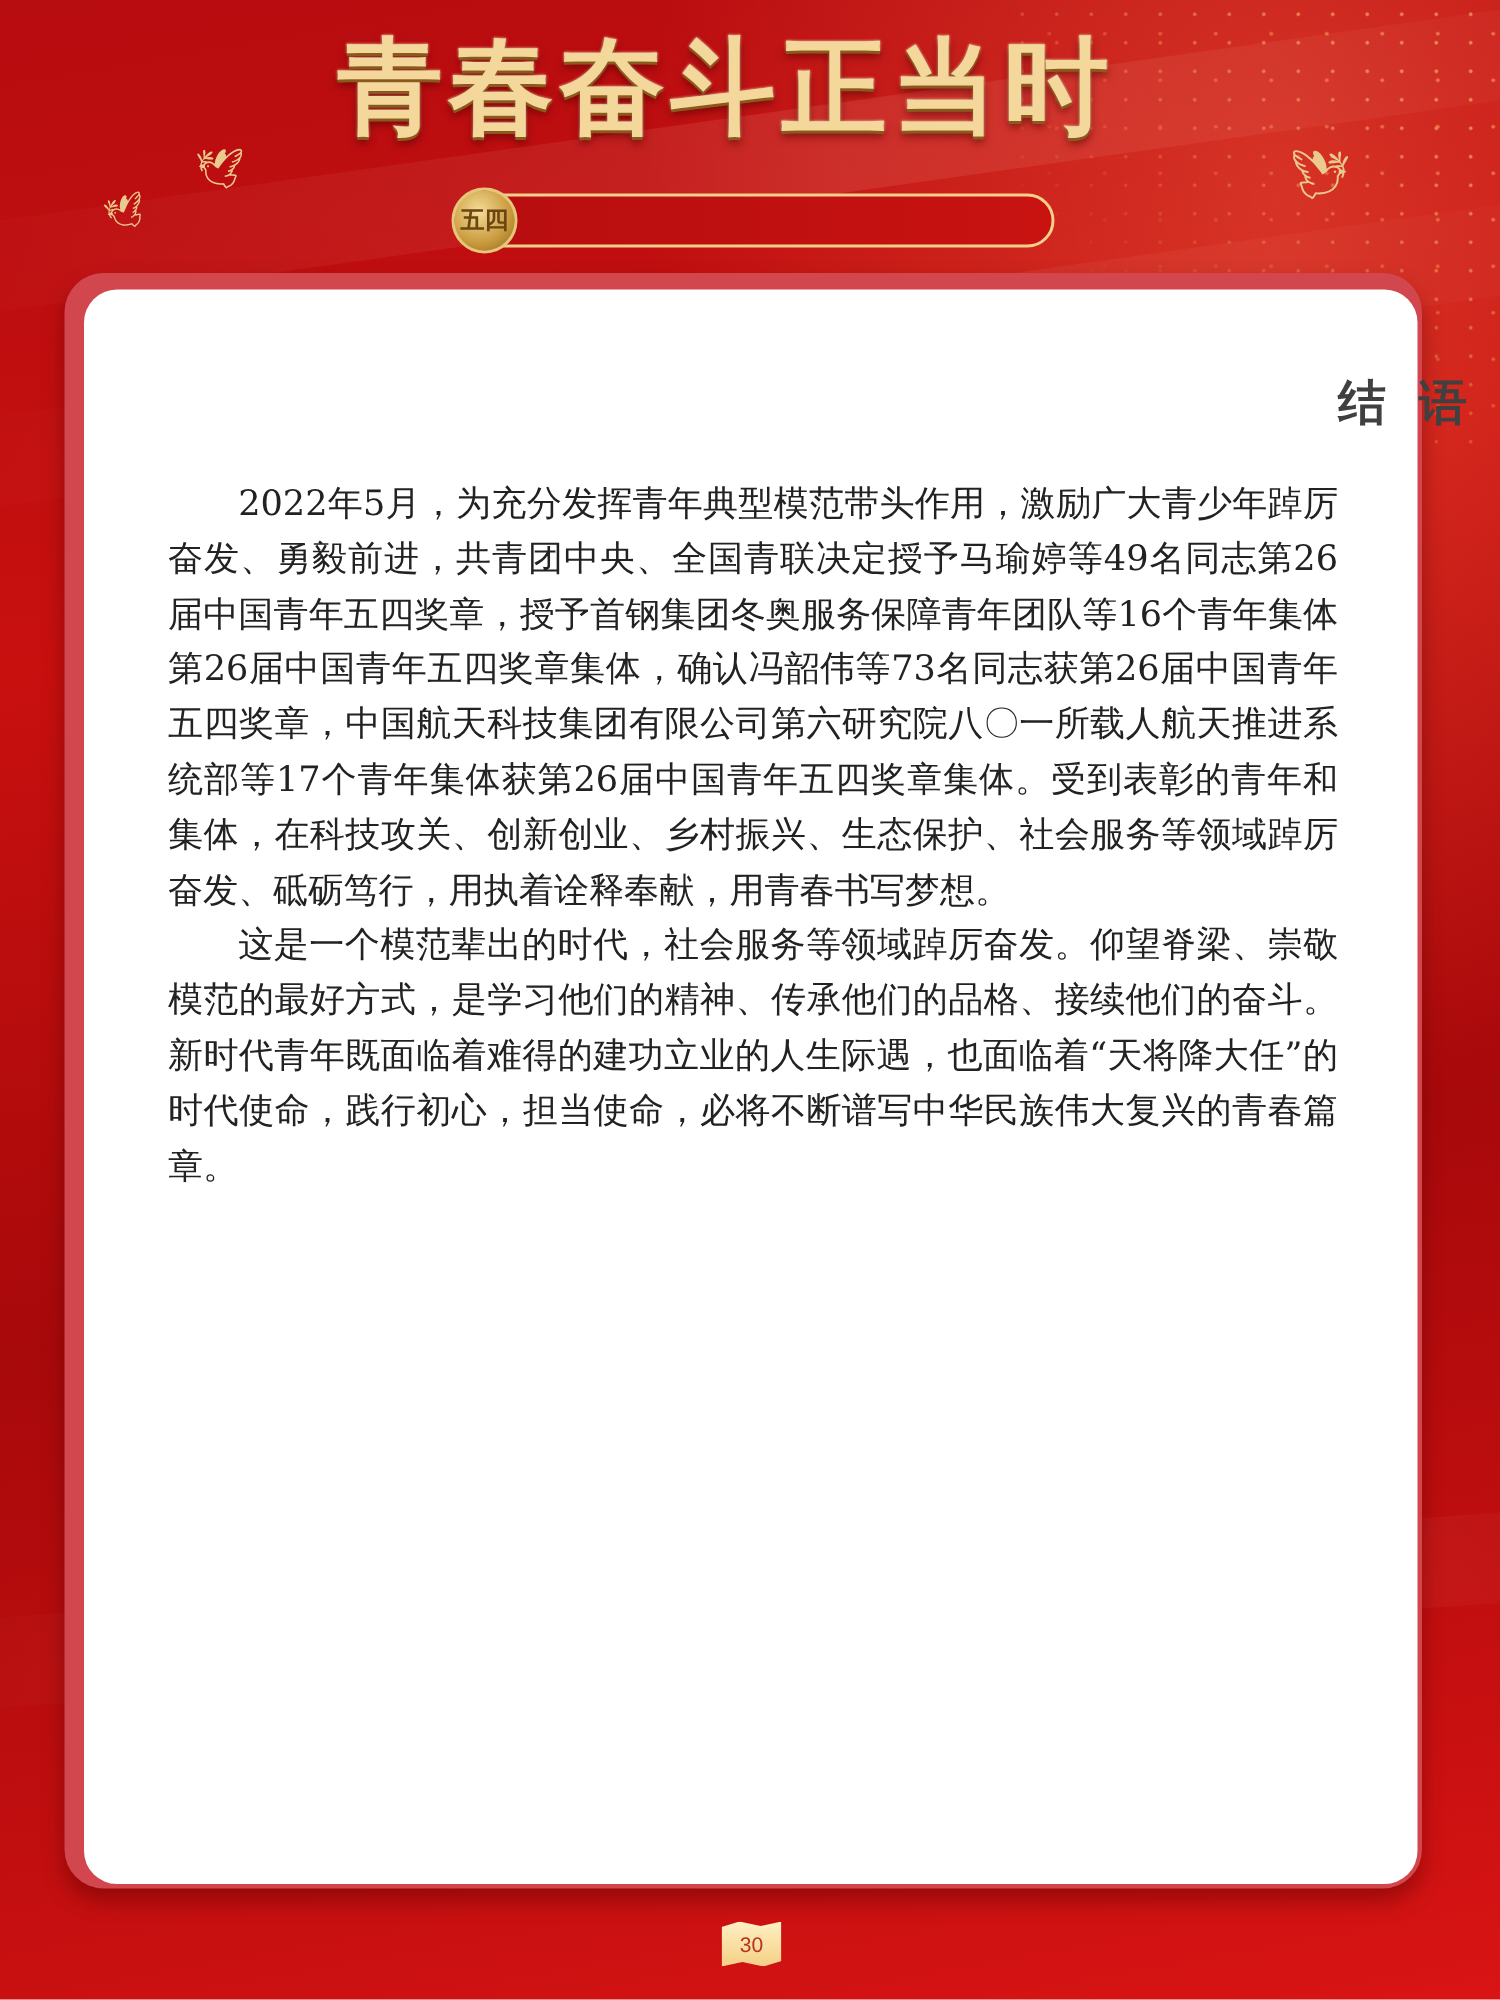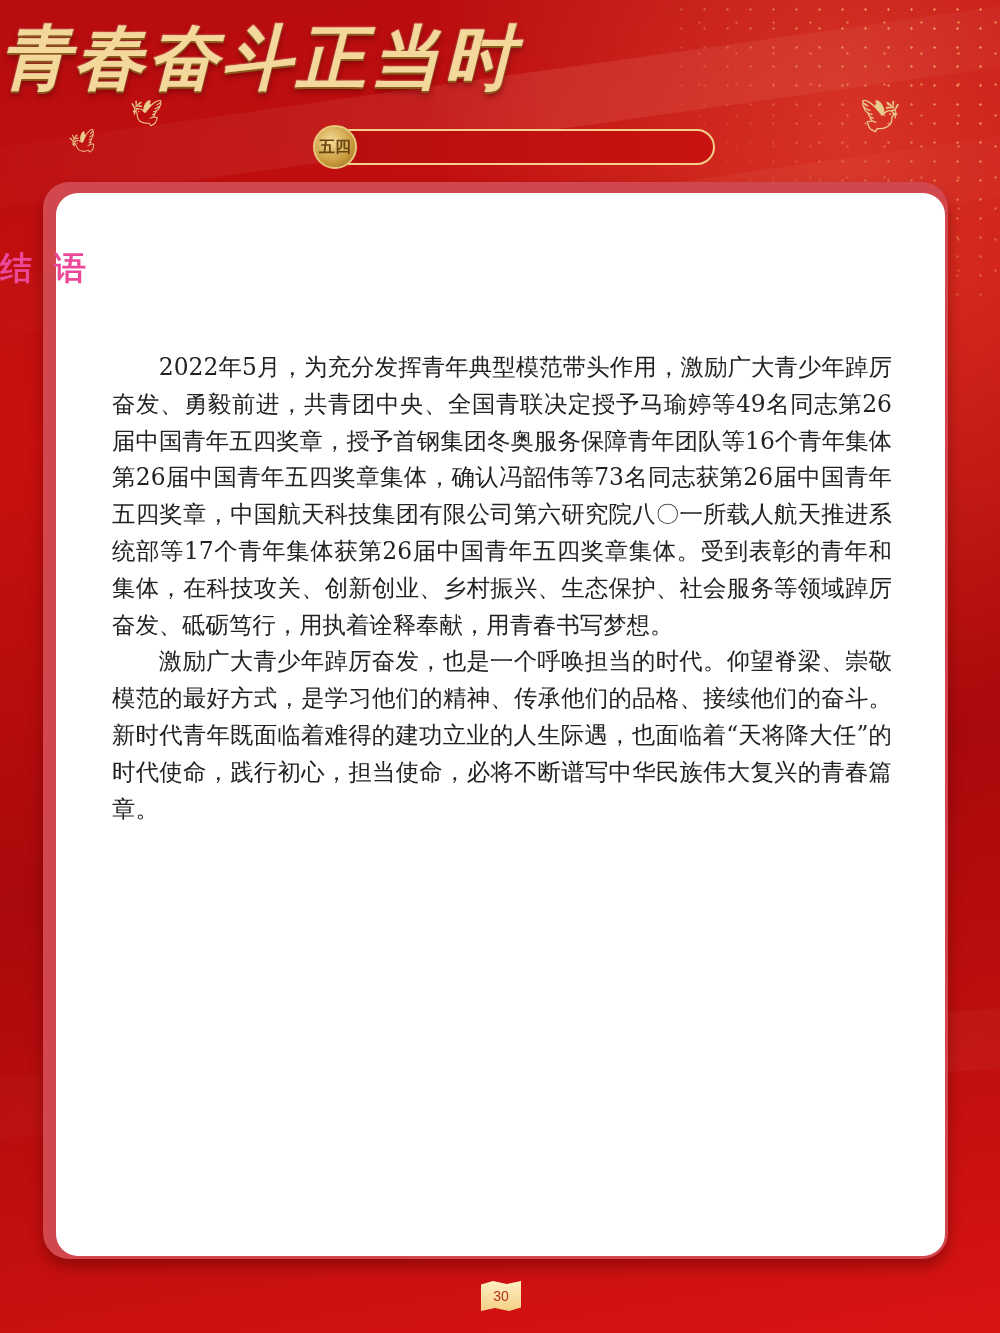--- a/index.html
+++ b/index.html
@@ -11,39 +11,39 @@
   }
   .streak{position:absolute;left:-100px;width:1300px;height:60px;transform:rotate(-8deg);
     background:linear-gradient(90deg,rgba(255,255,255,0) 0%,rgba(255,200,180,0.12) 50%,rgba(255,255,255,0) 100%);}
   .sparkles{position:absolute;right:0;top:0;width:330px;height:300px;
     background-image:
       radial-gradient(circle,#ffd27a 1px,transparent 1.5px),
       radial-gradient(circle,#ffb060 1px,transparent 1.5px);
     background-size:23px 19px,37px 31px;background-position:0 0,11px 7px;opacity:0.55;
     -webkit-mask-image:linear-gradient(225deg,#000 20%,transparent 75%);
             mask-image:linear-gradient(225deg,#000 20%,transparent 75%);}
-  .header-title{position:absolute;top:12px;left:0;width:968px;
+  .header-title{position:absolute;top:12px;left:0;width:968px;text-align:center;
     font-size:70px;font-weight:bold;letter-spacing:4px;
-    color:#f3d79b;font-style:italic;
+    color:#f3d79b;
     text-shadow:0 2px 0 #8a5a1c,0 4px 6px rgba(80,0,0,0.6),0 0 2px #fff2cc;}
   .subtitle-pill{position:absolute;top:129px;left:305px;width:398px;height:36px;
     border:2px solid #f2cf8a;border-radius:20px;box-sizing:border-box;
-    background:linear-gradient(90deg,#b70d0f,#c81311);margin-left:12px;}
+    background:linear-gradient(90deg,#b70d0f,#c81311);}
   .subtitle-text{position:absolute;left:50px;top:4px;font-size:20px;font-weight:bold;color:#fbe7bd;letter-spacing:1px;white-space:nowrap;}
   .badge{position:absolute;left:-6px;top:-6px;width:44px;height:44px;border-radius:50%;
     background:radial-gradient(circle at 40% 35%,#f6dd98,#c89a3d 60%,#8d6420);
     border:2px solid #e8c679;box-sizing:border-box;display:flex;align-items:center;justify-content:center;
     color:#6b4512;font-size:16px;font-weight:bold;}
   .dove{position:absolute;color:#eacb8e;font-size:26px;line-height:1;}
   .card-outer{position:absolute;left:43px;top:182px;width:905px;height:1077px;border-radius:26px;
     background:#d2474d;box-shadow:0 8px 14px rgba(90,0,0,0.45);}
   .card{position:absolute;left:56px;top:193px;width:889px;height:1063px;border-radius:22px;background:#ffffff;}
-  .title{position:absolute;top:247px;left:0;width:1000px;text-align:left;font-family:"DejaVu Sans","Liberation Sans",sans-serif;
-    font-size:32px;font-weight:bold;color:#ec4899;letter-spacing:22px;}
-  .body{position:absolute;left:112px;top:317px;width:780px;font-size:23.4px;line-height:36.8px;color:#222;text-align:justify;margin-top:32px;}
+  .title{position:absolute;top:247px;left:0;width:1000px;text-align:right;font-family:"DejaVu Sans","Liberation Sans",sans-serif;
+    font-size:32px;font-weight:bold;color:#404040;letter-spacing:22px;}
+  .body{position:absolute;left:112px;top:317px;width:780px;font-size:23.4px;line-height:36.8px;color:#222;text-align:justify;}
   .body p{margin:0;text-indent:2em;}
   .page-flag{position:absolute;left:481px;top:1281px;width:40px;height:30px;
     background:linear-gradient(180deg,#fff0c4,#f5cf85);
     clip-path:polygon(0 12%,30% 0,65% 10%,100% 0,100% 88%,70% 100%,35% 90%,0 100%);
     display:flex;align-items:center;justify-content:center;
     font-family:"Liberation Sans","DejaVu Sans",sans-serif;font-size:14px;color:#b8321f;}
 </style>
 </head>
 <body>
 
@@ -62,18 +62,18 @@
   <div class="badge">五四</div>
 </div>
 
 <div class="card-outer"></div>
 <div class="card"></div>
 
 <div class="title">结语</div>
 
 <div class="body">
   <p>2022年5月，为充分发挥青年典型模范带头作用，激励广大青少年踔厉奋发、勇毅前进，共青团中央、全国青联决定授予马瑜婷等49名同志第26届中国青年五四奖章，授予首钢集团冬奥服务保障青年团队等16个青年集体第26届中国青年五四奖章集体，确认冯韶伟等73名同志获第26届中国青年五四奖章，中国航天科技集团有限公司第六研究院八〇一所载人航天推进系统部等17个青年集体获第26届中国青年五四奖章集体。受到表彰的青年和集体，在科技攻关、创新创业、乡村振兴、生态保护、社会服务等领域踔厉奋发、砥砺笃行，用执着诠释奉献，用青春书写梦想。</p>
-  <p>激励广大青少年踔厉奋发，也是一个呼唤担当的时代。仰望脊梁、崇敬模范的最好方式，是学习他们的精神、传承他们的品格、接续他们的奋斗。新时代青年既面临着难得的建功立业的人生际遇，也面临着“天将降大任”的时代使命，践行初心，担当使命，必将不断谱写中华民族伟大复兴的青春篇章。</p>
+  <p>这是一个模范辈出的时代，社会服务等领域踔厉奋发。仰望脊梁、崇敬模范的最好方式，是学习他们的精神、传承他们的品格、接续他们的奋斗。新时代青年既面临着难得的建功立业的人生际遇，也面临着“天将降大任”的时代使命，践行初心，担当使命，必将不断谱写中华民族伟大复兴的青春篇章。</p>
 </div>
 
 <div class="page-flag">
   <span>30</span>
 </div>
 
 </body></html>

